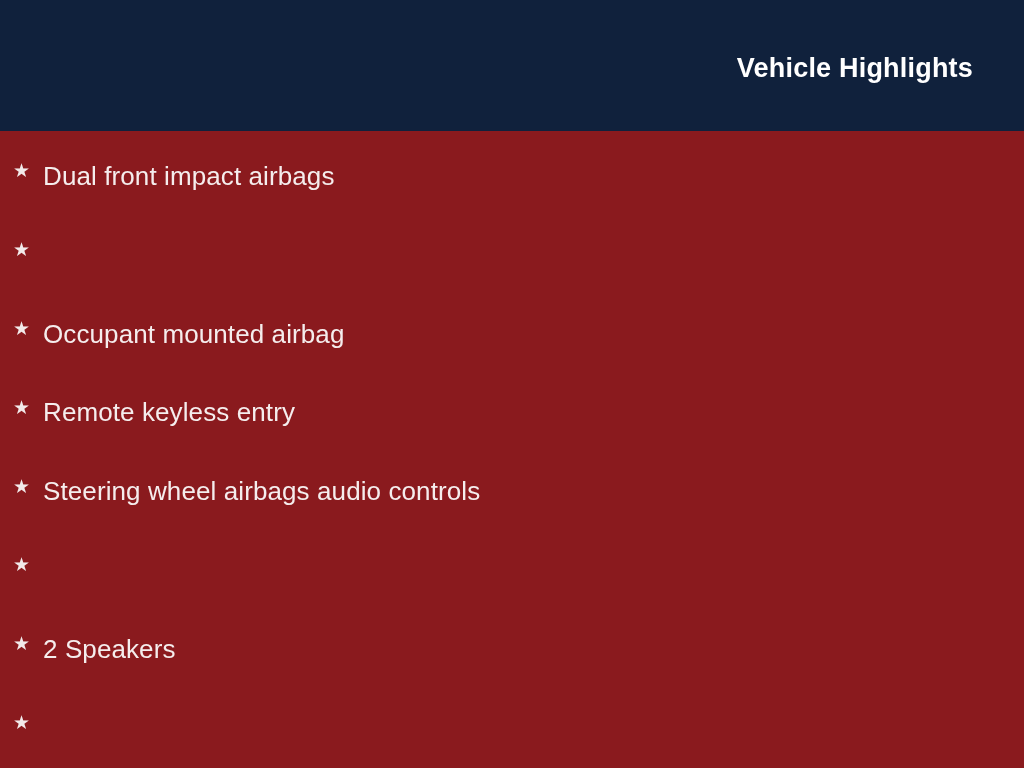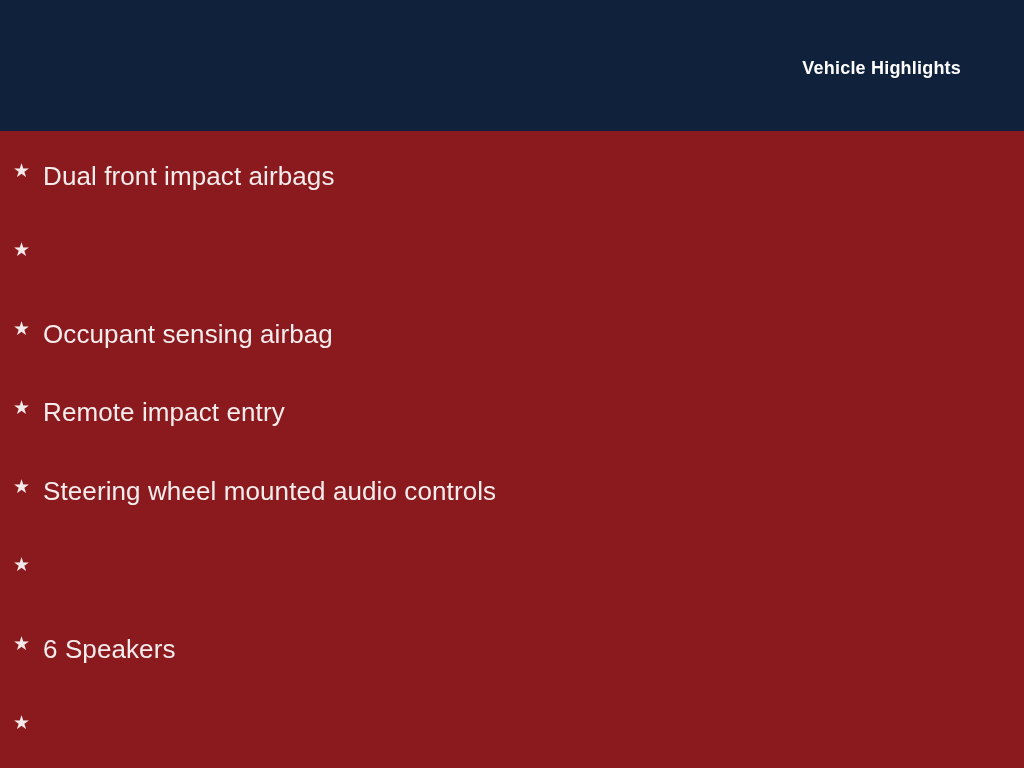--- a/index.html
+++ b/index.html
@@ -27,26 +27,26 @@
     background: #10213c;
     box-sizing: border-box;
     display: flex;
     align-items: center;
     justify-content: flex-end;
     padding-right: 51px;
     flex: 0 0 auto;
   }
   .slide-title {
     color: #ffffff;
-    font-size: 18px;
+    font-size: 27px;
     font-weight: bold;
     letter-spacing: 0.2px;
     line-height: 1.1;
     white-space: nowrap;
-    margin: 12px;
+    margin: 0;
     padding-top: 6px;
   }
   .slide-body {
     flex: 1 1 auto;
     position: relative;
     background: #8a1a1e;
     padding: 0;
     margin: 0;
   }
   .highlight-list {
@@ -101,40 +101,40 @@
         <span class="bullet-star">★</span>
         <span class="item-label">Dual front impact airbags</span>
       </li>
 
       <li class="highlight-item">
         <span class="bullet-star">★</span>
       </li>
 
       <li class="highlight-item">
         <span class="bullet-star">★</span>
-        <span class="item-label">Occupant sensing airbag</span>
+        <span class="item-label">Occupant mounted airbag</span>
       </li>
 
       <li class="highlight-item">
         <span class="bullet-star">★</span>
-        <span class="item-label">Remote impact entry</span>
+        <span class="item-label">Remote keyless entry</span>
       </li>
 
       <li class="highlight-item">
         <span class="bullet-star">★</span>
-        <span class="item-label">Steering wheel mounted audio controls</span>
+        <span class="item-label">Steering wheel airbags audio controls</span>
       </li>
 
       <li class="highlight-item">
         <span class="bullet-star">★</span>
       </li>
 
       <li class="highlight-item">
         <span class="bullet-star">★</span>
-        <span class="item-label">6 Speakers</span>
+        <span class="item-label">2 Speakers</span>
       </li>
 
       <li class="highlight-item">
         <span class="bullet-star">★</span>
       </li>
 
     </ul>
   </div>
 
 </div>

